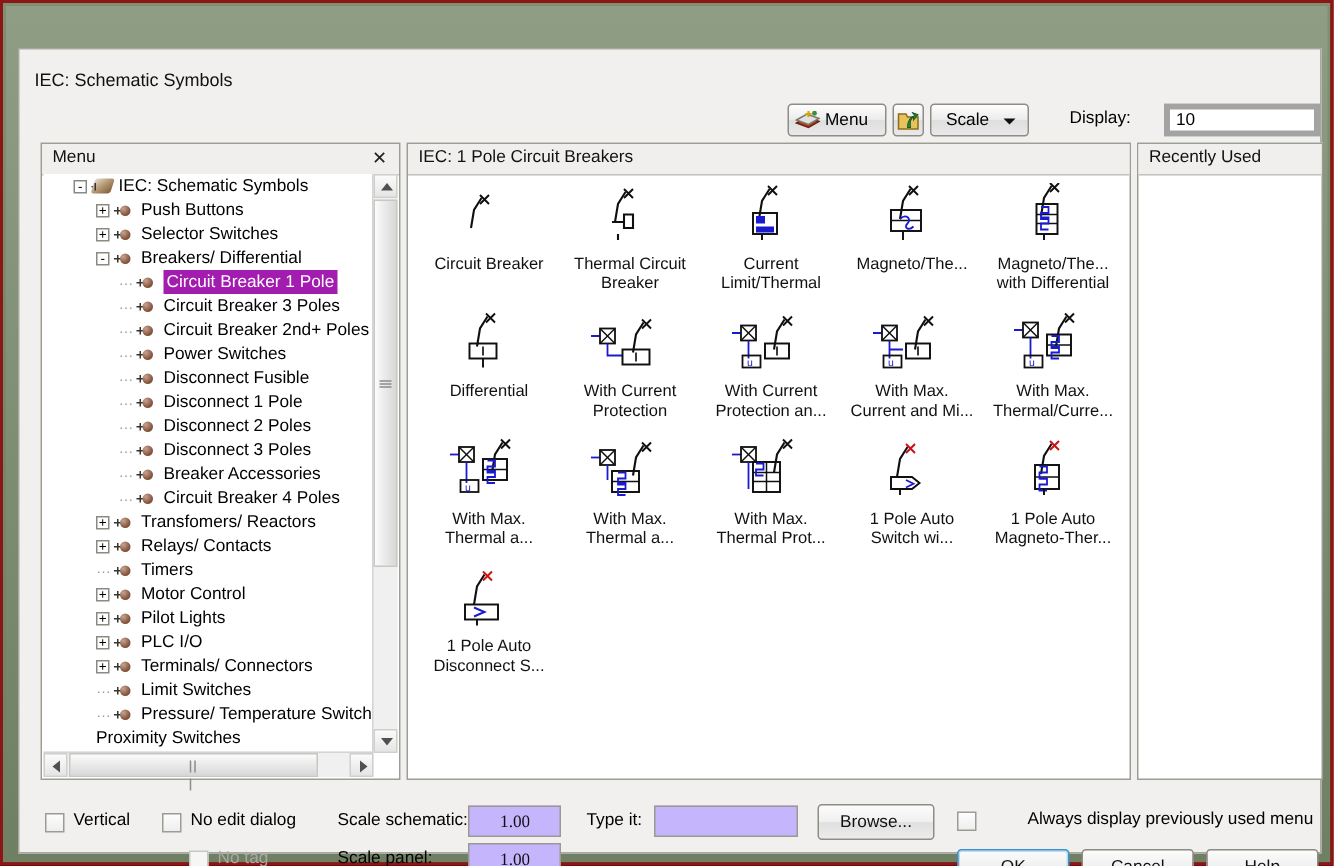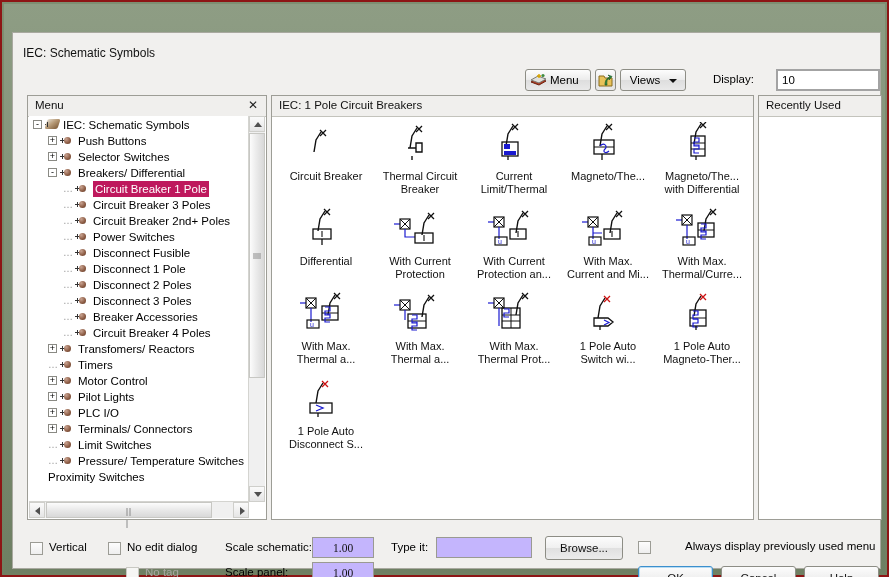--- a/index.html
+++ b/index.html
@@ -59,21 +59,21 @@
   #views-btn{left:607px;top:36px;width:66px;text-align:center;padding-right:16px;}
   #viewicon-btn{left:582px;top:36px;width:21px;}
   .chev-dn{
     position:absolute;right:8px;top:9px;width:0;height:0;
     border-left:4px solid transparent;border-right:4px solid transparent;
     border-top:4px solid #101010;
   }
   #display-label{position:absolute;left:700px;top:40px;font-size:11.5px;}
   #display-input{
     position:absolute;left:763px;top:36px;width:104px;height:22px;
-    box-sizing:border-box;border:2px solid #a3a3a3;background:#fff;
+    box-sizing:border-box;border:4px solid #a3a3a3;background:#fff;
     font-size:11.5px;padding:2px 4px;font-family:"Liberation Sans",sans-serif;
   }
   
   .panel{
     position:absolute;box-sizing:border-box;
     border:1px solid #9d9d96;background:#fff;
   }
   .panel-head{
     position:absolute;left:0;top:0;right:0;height:20px;
     background:#f0efed;border-bottom:1px solid #c3c3bc;
@@ -88,23 +88,23 @@
   #tree-body{
     position:absolute;left:1px;top:20px;width:222px;height:385px;
     overflow:hidden;background:#fff;
   }
   #sym-panel{left:258px;top:62px;width:483px;height:425px;}
   #sym-body{position:absolute;left:0;top:20px;right:0;bottom:0;overflow:hidden;}
   #recent-panel{left:745px;top:62px;width:124px;height:425px;}
   
   .trow{
     position:relative;height:16px;line-height:16px;white-space:nowrap;
-    font-size:11.5px;padding-left:4px;cursor:default;
-  }
-  .trow.sel .tlabel{background:#be185d;color:#fff;padding:0 2px;}
+    font-size:11.5px;padding-left:20px;cursor:default;
+  }
+  .trow.sel .tlabel{background:#a21caf;color:#fff;padding:0 2px;}
   .tind{display:inline-block;}
   .exp{
     display:inline-block;width:9px;height:9px;box-sizing:border-box;
     border:1px solid #8a8a84;background:#fff;color:#000;
     font-size:9px;line-height:7px;text-align:center;vertical-align:middle;
     margin-right:3px;cursor:pointer;font-family:"Liberation Sans",sans-serif;
   }
   .dots{
     display:inline-block;width:12px;vertical-align:middle;color:#9a9a9a;
     font-size:10px;letter-spacing:1px;
@@ -229,21 +229,21 @@
       </div>
 
       <div class="tb-btn" id="viewicon-btn">
         <svg width="15" height="15" style="position:absolute;left:2px;top:3px">
           <path d="M1 3 L6 3 L7 5 L14 5 L14 13 L1 13 Z" fill="#e8c25a" stroke="#8a6d1c" stroke-width="1"></path>
           <path d="M7 12 C7 7 9 5 12 4 L10 2 L14 3.5 L11 7 L11 5 C9 6 8.5 8.5 9 12 Z" fill="#2f8d3f" stroke="#1d5a28" stroke-width=".7"></path>
         </svg>
       </div>
 
       <div class="tb-btn" id="views-btn">
-        <span>Views</span>
+        <span>Scale</span>
         <span class="chev-dn"></span>
       </div>
 
       <div id="display-label">Display:</div>
       <input id="display-input" type="text" value="10" style="">
 
       <div class="panel" id="tree-panel">
         <div class="panel-head">
           <span>Menu</span>
           <span id="tree-close">✕</span>
@@ -257,20 +257,21 @@
             <div class="trow"><span class="tind" style="width:30px"></span><span class="dots">…</span><span class="nodeicon"><i></i></span><span class="tlabel">Circuit Breaker 3 Poles</span></div>
             <div class="trow"><span class="tind" style="width:30px"></span><span class="dots">…</span><span class="nodeicon"><i></i></span><span class="tlabel">Circuit Breaker 2nd+ Poles</span></div>
             <div class="trow"><span class="tind" style="width:30px"></span><span class="dots">…</span><span class="nodeicon"><i></i></span><span class="tlabel">Power Switches</span></div>
             <div class="trow"><span class="tind" style="width:30px"></span><span class="dots">…</span><span class="nodeicon"><i></i></span><span class="tlabel">Disconnect Fusible</span></div>
             <div class="trow"><span class="tind" style="width:30px"></span><span class="dots">…</span><span class="nodeicon"><i></i></span><span class="tlabel">Disconnect 1 Pole</span></div>
             <div class="trow"><span class="tind" style="width:30px"></span><span class="dots">…</span><span class="nodeicon"><i></i></span><span class="tlabel">Disconnect 2 Poles</span></div>
             <div class="trow"><span class="tind" style="width:30px"></span><span class="dots">…</span><span class="nodeicon"><i></i></span><span class="tlabel">Disconnect 3 Poles</span></div>
             <div class="trow"><span class="tind" style="width:30px"></span><span class="dots">…</span><span class="nodeicon"><i></i></span><span class="tlabel">Breaker Accessories</span></div>
             <div class="trow"><span class="tind" style="width:30px"></span><span class="dots">…</span><span class="nodeicon"><i></i></span><span class="tlabel">Circuit Breaker 4 Poles</span></div>
             <div class="trow"><span class="tind" style="width:15px"></span><span class="exp">+</span><span class="nodeicon"><i></i></span><span class="tlabel">Transfomers/ Reactors</span></div>
+            <div class="trow"><span class="tind" style="width:15px"></span><span class="exp">+</span><span class="nodeicon"><i></i></span><span class="tlabel">Relays/ Contacts</span></div>
             <div class="trow"><span class="tind" style="width:15px"></span><span class="dots">…</span><span class="nodeicon"><i></i></span><span class="tlabel">Timers</span></div>
             <div class="trow"><span class="tind" style="width:15px"></span><span class="exp">+</span><span class="nodeicon"><i></i></span><span class="tlabel">Motor Control</span></div>
             <div class="trow"><span class="tind" style="width:15px"></span><span class="exp">+</span><span class="nodeicon"><i></i></span><span class="tlabel">Pilot Lights</span></div>
             <div class="trow"><span class="tind" style="width:15px"></span><span class="exp">+</span><span class="nodeicon"><i></i></span><span class="tlabel">PLC I/O</span></div>
             <div class="trow"><span class="tind" style="width:15px"></span><span class="exp">+</span><span class="nodeicon"><i></i></span><span class="tlabel">Terminals/ Connectors</span></div>
             <div class="trow"><span class="tind" style="width:15px"></span><span class="dots">…</span><span class="nodeicon"><i></i></span><span class="tlabel">Limit Switches</span></div>
             <div class="trow"><span class="tind" style="width:15px"></span><span class="dots">…</span><span class="nodeicon"><i></i></span><span class="tlabel">Pressure/ Temperature Switches</span></div>
             <div class="trow"><span class="tind" style="width:15px"></span><span class="tlabel">Proximity Switches</span></div>
           </div>
 

